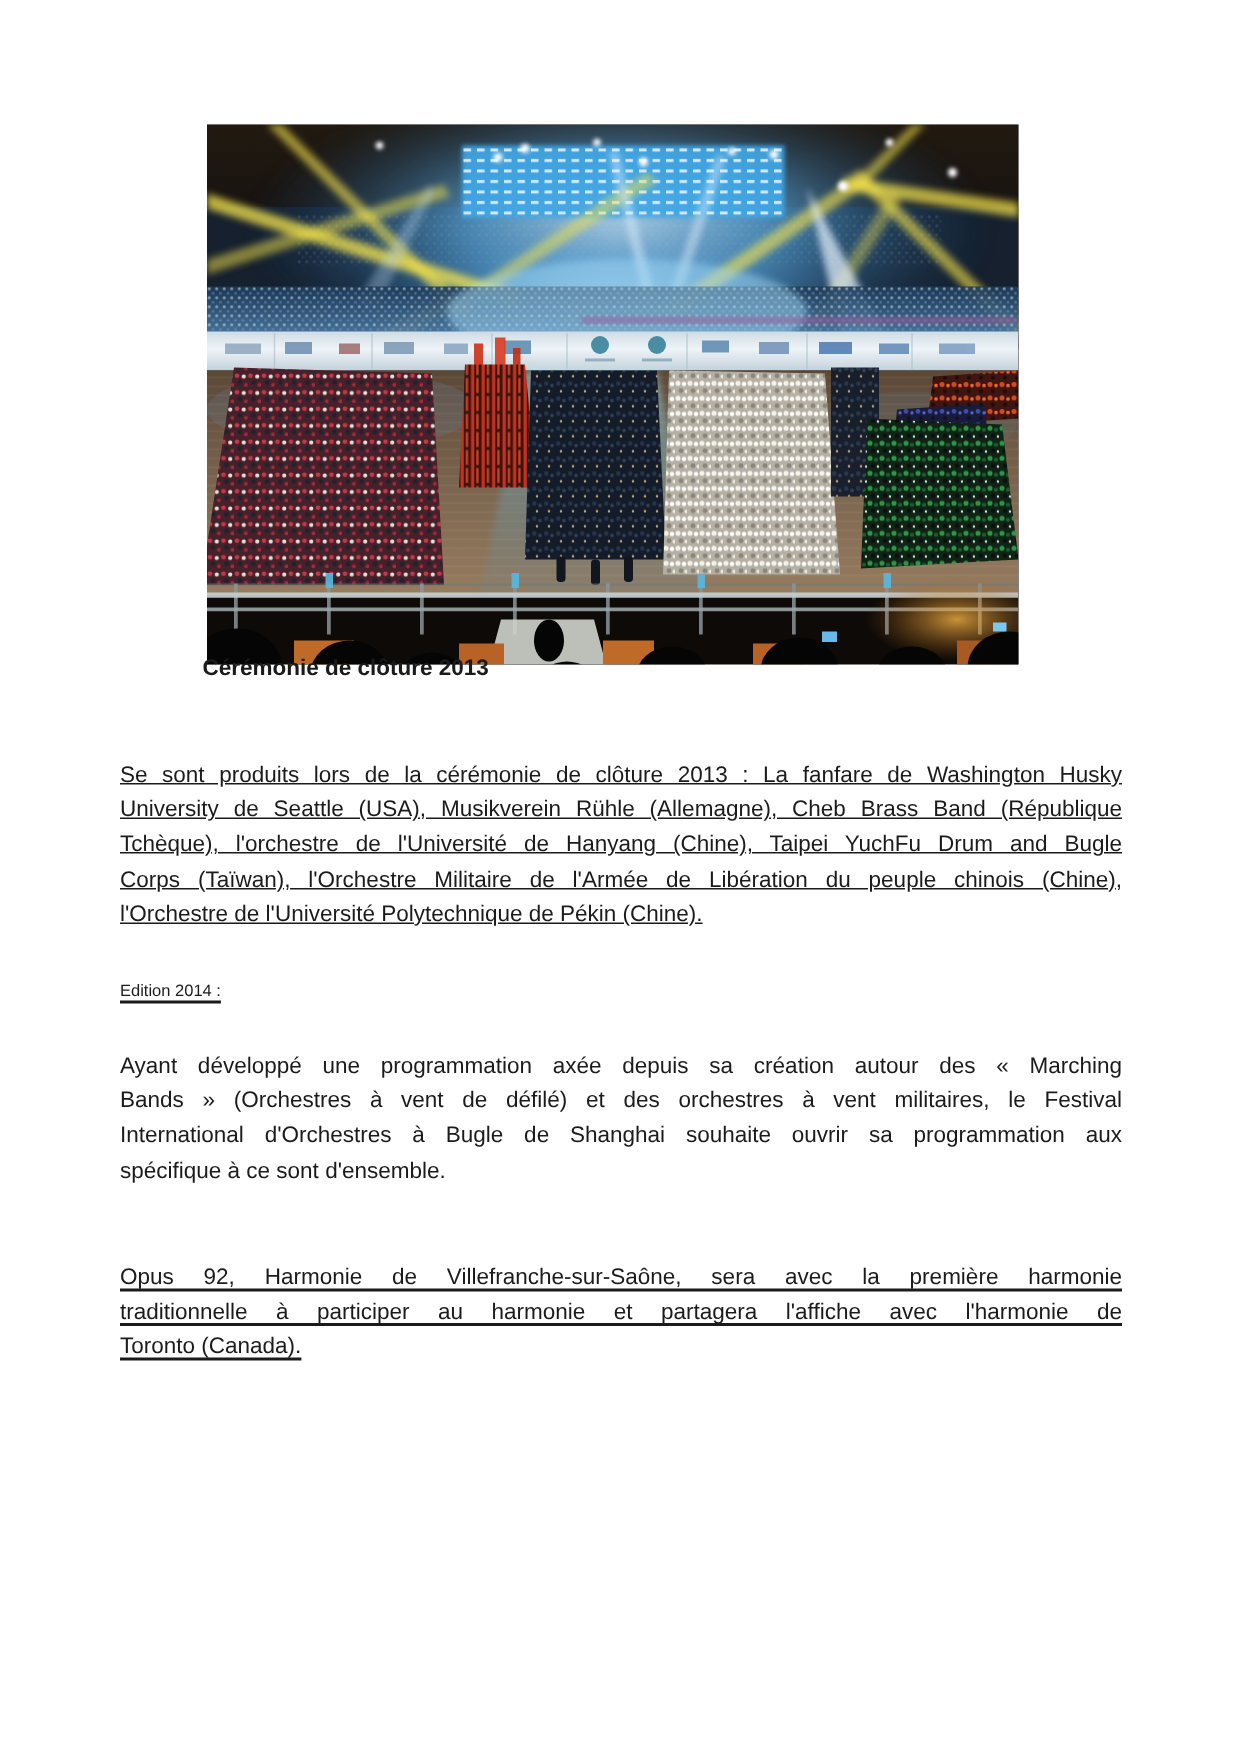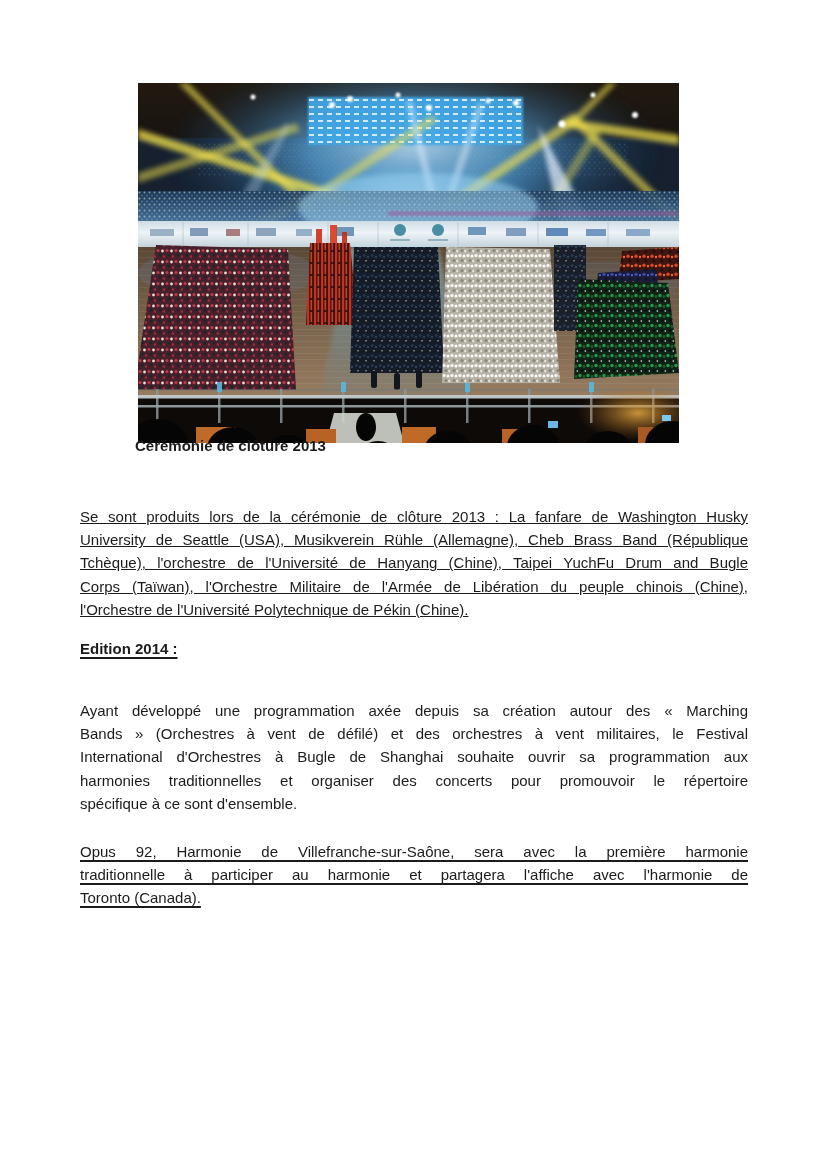--- a/index.html
+++ b/index.html
@@ -2,21 +2,21 @@
 <html><head>
 <meta charset="utf-8">
 <style>
   html,body{margin:0;padding:0;background:#ffffff;}
   .page{position:relative;width:826px;height:1169px;background:#ffffff;
         font-family:"Liberation Sans",sans-serif;color:#1b1b1b;margin:0 auto;overflow:hidden;}
   .photo{position:absolute;left:138px;top:83px;width:541px;height:360px;margin:0;
          overflow:hidden;background:#0d0a08;}
   .photo svg{display:block;}
   .caption{position:absolute;left:135px;top:436px;font-size:15px;font-weight:bold;line-height:20px;}
-  .heading{position:absolute;left:80px;top:640px;font-size:15px;font-weight:bold;
+  .heading{position:absolute;left:80px;top:655px;font-size:11px;font-weight:normal;
            text-decoration:underline;text-underline-offset:3px;text-decoration-thickness:1.5px;}
   .para{position:absolute;left:80px;width:668px;font-size:15px;line-height:23.2px;}
   #para-1{top:505px;text-decoration:underline;}
   #para-2{top:699px;}
   #para-3{top:840px;text-decoration:underline;text-underline-offset:3px;text-decoration-thickness:1.5px;}
   .tline{text-align:justify;text-align-last:justify;}
   .tline-last{text-align-last:left;}
 </style>
 </head>
 <body>
@@ -297,21 +297,20 @@
       <div class="tline">Corps (Taïwan), l'Orchestre Militaire de l'Armée de Libération du peuple chinois (Chine),</div>
       <div class="tline tline-last">l'Orchestre de l'Université Polytechnique de Pékin (Chine).</div>
     </div>
 
   <div class="heading">Edition 2014 :</div>
 
   <div class="para" id="para-2">
       <div class="tline">Ayant développé une programmation axée depuis sa création autour des « Marching</div>
       <div class="tline">Bands » (Orchestres à vent de défilé) et des orchestres à vent militaires, le Festival</div>
       <div class="tline">International d'Orchestres à Bugle de Shanghai souhaite ouvrir sa programmation aux</div>
-      <div class="tline">harmonies traditionnelles et organiser des concerts pour promouvoir le répertoire</div>
       <div class="tline tline-last">spécifique à ce sont d'ensemble.</div>
     </div>
 
   <div class="para" id="para-3">
       <div class="tline">Opus 92, Harmonie de Villefranche-sur-Saône, sera avec la première harmonie</div>
       <div class="tline">traditionnelle à participer au harmonie et partagera l'affiche avec l'harmonie de</div>
       <div class="tline tline-last">Toronto (Canada).</div>
     </div>
 
 </div>

